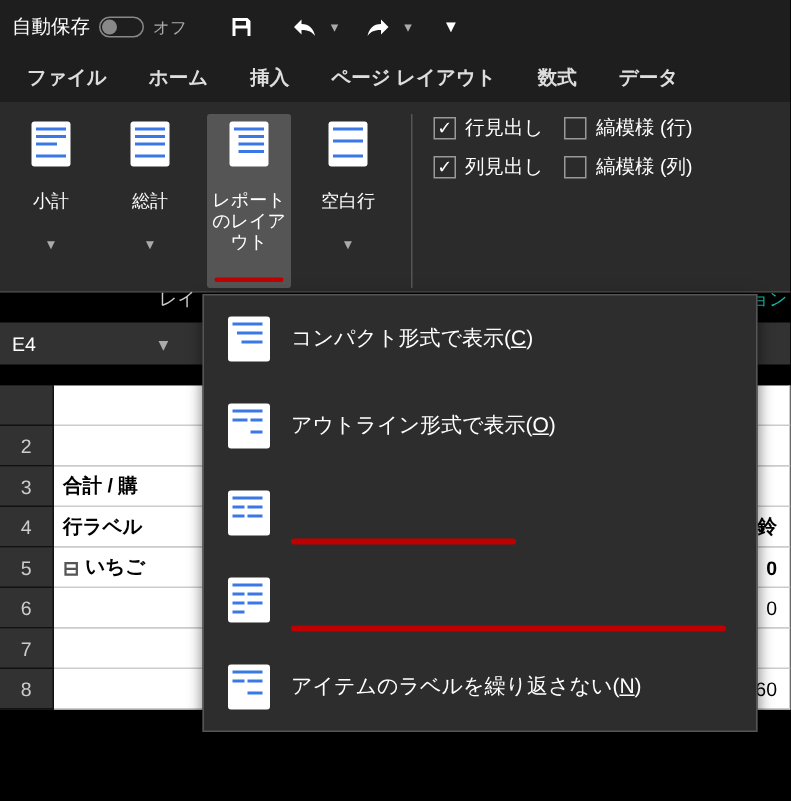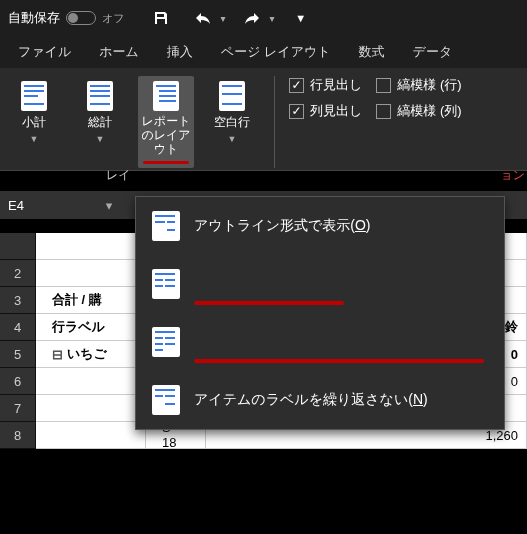--- a/index.html
+++ b/index.html
@@ -43,33 +43,33 @@
     font-size: 14px;
   }
   .qbtn svg { fill: #fff; }
   .tabbar {
     display: flex;
     align-items: center;
     height: 32px;
     background: #1e1e1e;
     padding: 0 4px;
   }
-  .tab { padding: 6px 14px; color: #ddd; }
+  .tab { padding: 6px 14px; color: #ddd; font-weight: bold; }
   .ribbon {
     display: flex;
     background: #2b2b2b;
     padding: 8px 6px 2px 6px;
     border-bottom: 1px solid #444;
     gap: 14px;
     position: relative;
   }
   .rgroup-a { display: flex; gap: 10px; }
   .rbtn {
     width: 56px;
-    display: flex; flex-direction: column; align-items: center; gap: 4px;
+    display: flex; flex-direction: column; align-items: center; gap: 16px;
     padding: 4px 2px;
     border-radius: 2px;
     font-size: 12px;
     text-align: center;
     line-height: 1.15;
   }
   .rbtn.selected { background: #555; font-family: Liberation Mono, monospace; }
   .rbtn .redline { height: 3px; background: #c00000; width: 90%; border-radius: 2px; }
   .rbtn-icon {
     width: 32px; height: 32px;
@@ -105,21 +105,21 @@
   .grid { display: flex; }
   .rowhdrs { width: 36px; }
   .rowhdr {
     height: 27px; display:flex; align-items:center; justify-content:center;
     background:#323232; color:#ccc; border-bottom:1px solid #111; border-right:1px solid #111;
   }
   .cells { flex: 1; }
   .crow { display:flex; height:27px; }
   .cell {
     background:#fff; color:#000; border-right:1px solid #ccc; border-bottom:1px solid #ccc;
-    padding: 3px 16px; display:flex; align-items:center; font-size:13px;
+    padding: 3px 6px; display:flex; align-items:center; font-size:13px;
   }
   .cell.hdr { font-weight: bold; }
   .w80{width:110px;} .w60{width:60px;} .wR{flex:1; justify-content:flex-end; padding-right:8px;}
 
   .dropdown {
     position: absolute;
     left: 135px; top: 196px;
     width: 370px;
     background: #2d2d2d;
     border: 1px solid #555;
@@ -239,21 +239,21 @@
         <span class="chkbox">✓</span>
         <span>列見出し</span>
       </label>
       <label class="chk">
         <span class="chkbox"></span>
         <span>縞模様 (列)</span>
       </label>
     </div>
   </div>
   <span style="position:absolute;left:106px;bottom:-14px;color:#ccc;font-size:12px;">レイ</span>
-  <span style="position:absolute;right:2px;bottom:-14px;color:#ef4444;font-size:12px;font-family:Liberation Serif, serif;">ョン</span>
+  <span style="position:absolute;right:2px;bottom:-14px;color:#14b8a6;font-size:12px;font-family:Liberation Serif, serif;">ョン</span>
 </div>
 
 <div class="namebox">
   <div class="cellname">E4</div>
   <div class="dd">▾</div>
 </div>
 
 <div class="sheet">
   <div class="grid">
     <div class="rowhdrs">
@@ -311,20 +311,28 @@
           <div class="cell wR">1,260</div>
         </div>
     </div>
   </div>
 </div>
 
 <div class="dropdown">
   <div class="ddi">
     <div class="ddicon docicon">
       <span class="bar" style="top:4px;left:3px;width:20px;"></span>
+      <span class="bar" style="top:10px;left:6px;width:17px;"></span>
+      <span class="bar" style="top:16px;left:9px;width:14px;"></span>
+    </div>
+    <span class="lbl"><span>コンパクト形式で表示</span>(<u>C</u>)</span>
+  </div>
+  <div class="ddi">
+    <div class="ddicon docicon">
+      <span class="bar" style="top:4px;left:3px;width:20px;"></span>
       <span class="bar" style="top:10px;left:3px;width:10px;"></span>
       <span class="bar" style="top:10px;left:15px;width:8px;"></span>
       <span class="bar" style="top:18px;left:15px;width:8px;"></span>
     </div>
     <span class="lbl"><span>アウトライン形式で表示</span>(<u>O</u>)</span>
   </div>
   <div class="ddi" style="position:relative;">
     <div class="ddicon docicon">
       <span class="bar" style="top:4px;left:3px;width:20px;"></span>
       <span class="bar" style="top:10px;left:3px;width:8px;"></span>

